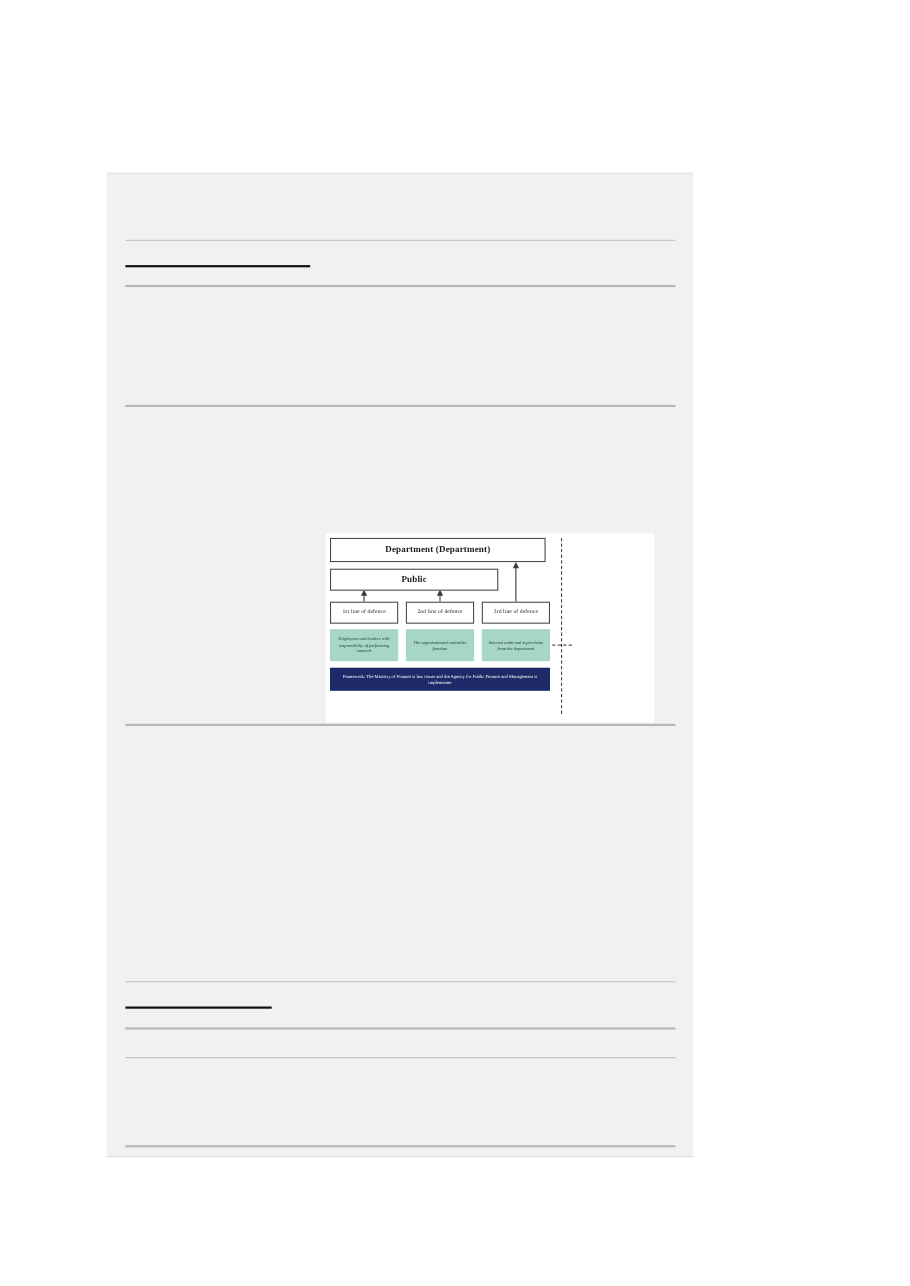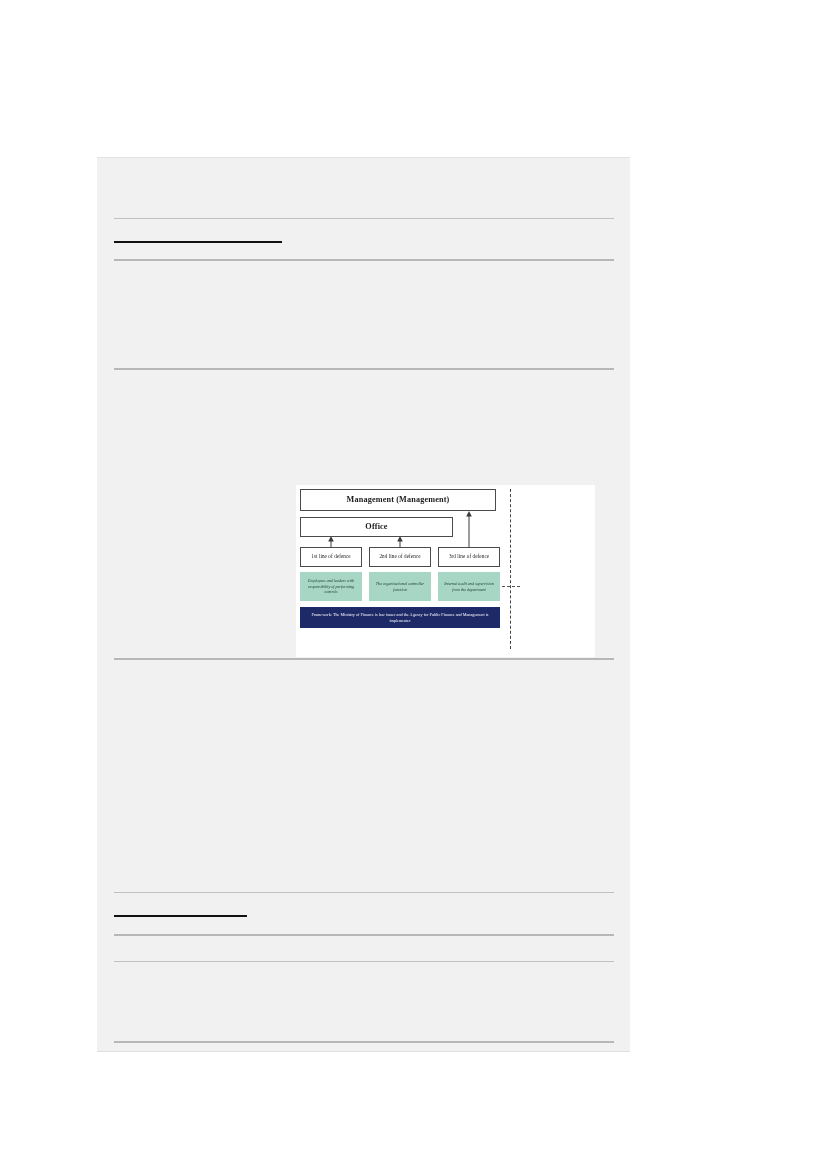--- a/index.html
+++ b/index.html
@@ -225,25 +225,25 @@
         <polygon points="31,47 28.2,52.5 33.8,52.5" fill="#3a3a3a"></polygon>
 
         <line x1="100" y1="58" x2="100" y2="51" stroke="#3a3a3a" stroke-width="1"></line>
         <polygon points="100,47 97.2,52.5 102.8,52.5" fill="#3a3a3a"></polygon>
 
         <line x1="169" y1="58" x2="169" y2="27" stroke="#3a3a3a" stroke-width="1"></line>
         <polygon points="169,22 166.2,27.5 171.8,27.5" fill="#3a3a3a"></polygon>
       </svg>
 
       <div class="box box-mgmt">
-        <span>Management (Management)</span>
+        <span>Department (Department)</span>
       </div>
 
       <div class="box box-agency">
-        <span>Office</span>
+        <span>Public</span>
       </div>
 
       <div class="box box-lod lod1">
         <span>1st line of defence</span>
       </div>
       <div class="box box-lod lod2">
         <span>2nd line of defence</span>
       </div>
       <div class="box box-lod lod3">
         <span>3rd line of defence</span>

